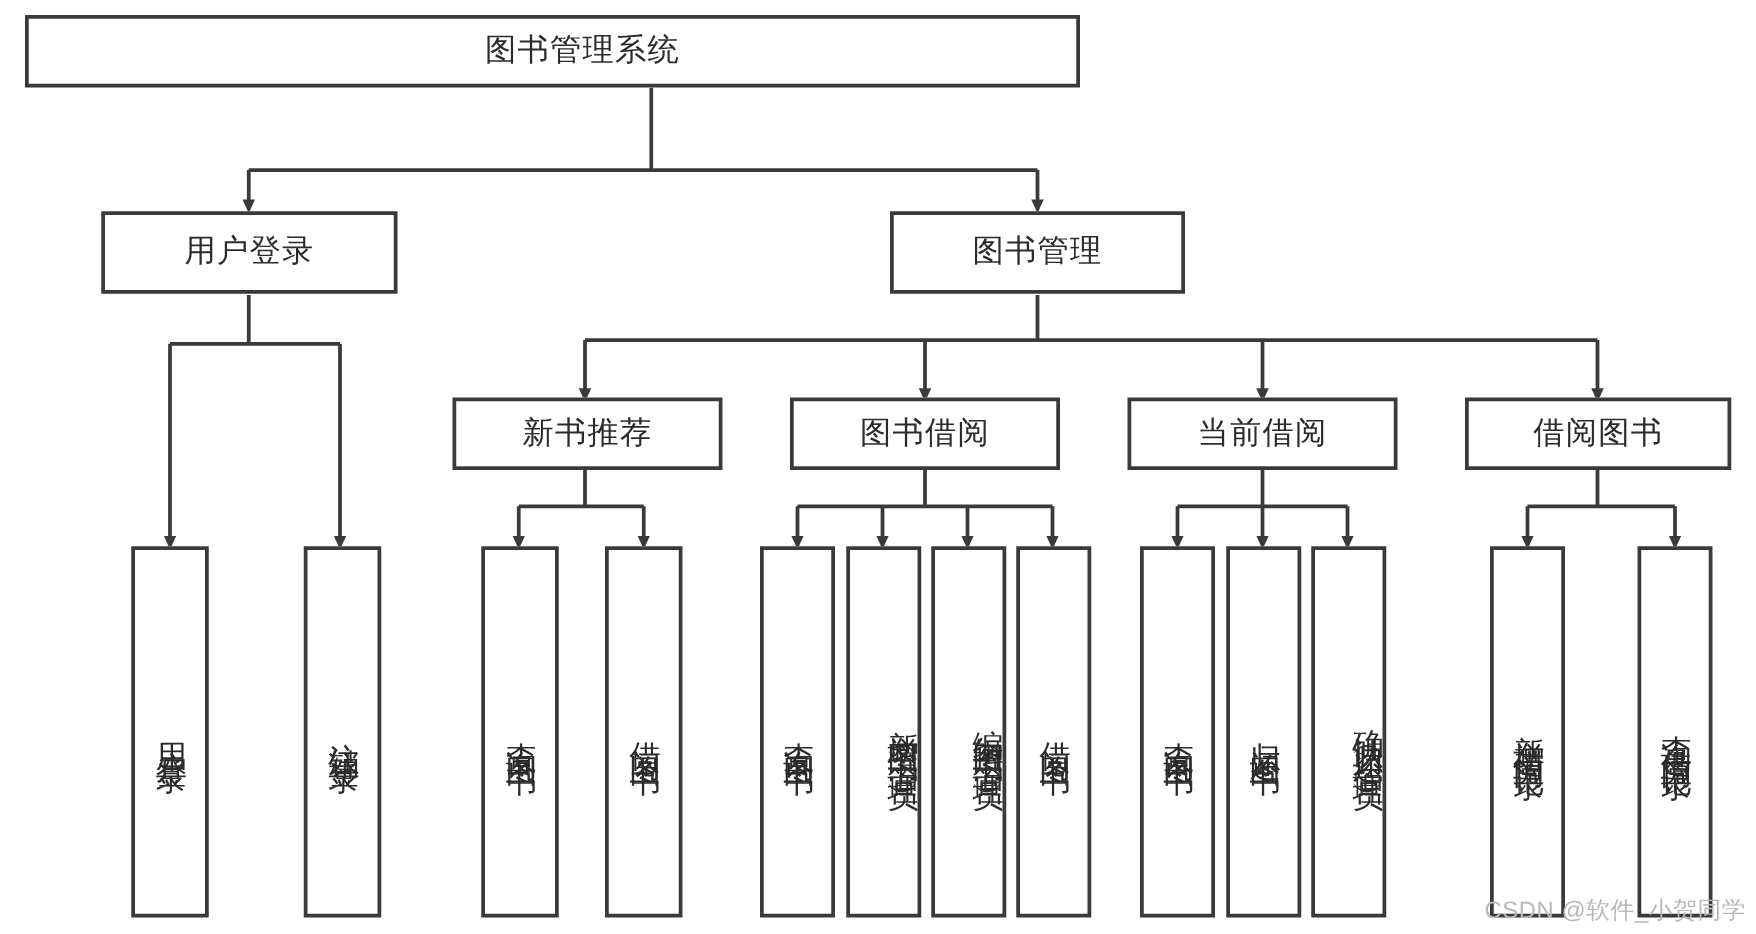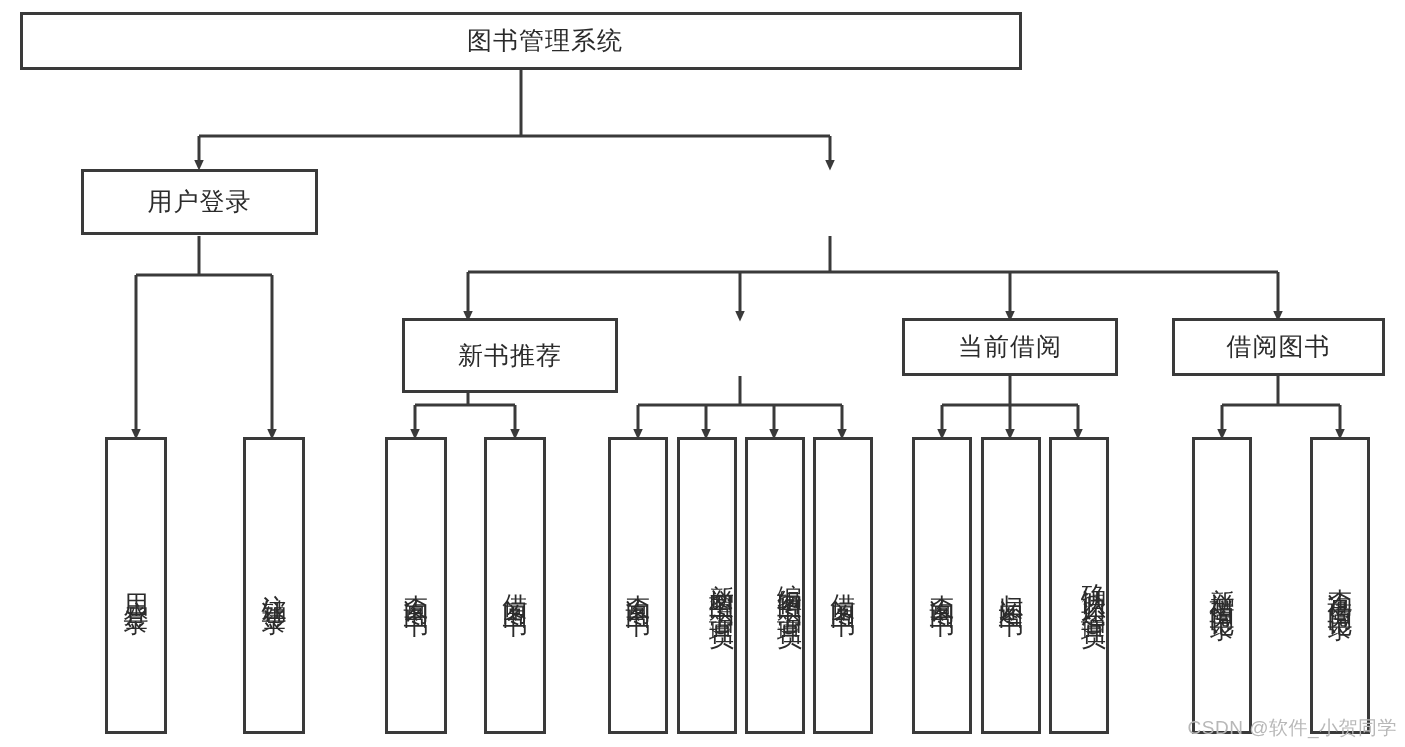--- a/index.html
+++ b/index.html
@@ -118,33 +118,39 @@
       <path d="M1010,405 L1010,430" marker-end="url(#arrow)"></path>
       <path d="M1078,405 L1078,430" marker-end="url(#arrow)"></path>
 
       <path d="M1278,376 L1278,405"></path>
       <path d="M1222,405 L1340,405"></path>
       <path d="M1222,405 L1222,430" marker-end="url(#arrow)"></path>
       <path d="M1340,405 L1340,430" marker-end="url(#arrow)"></path>
     </g>
   </svg>
 
-  <div class="node node-h" style="left:20px; top:12px; width:1002px; height:58px;padding-left:48px;">
+  <div class="node node-h" style="left:20px; top:12px; width:844px; height:58px;padding-left:48px;">
     <span>图书管理系统</span>
   </div>
 
   <div class="node node-h" style="left:81px; top:169px; width:237px; height:66px;">
     <span>用户登录</span>
   </div>
 
-
-  <div class="node node-h" style="left:362px; top:318px; width:216px; height:75px;margin-left:40px;">
+  <div class="node node-h" style="left:712px; top:169px; width:236px; height:66px;">
+    <span>图书管理</span>
+  </div>
+
+  <div class="node node-h" style="left:362px; top:318px; width:216px; height:58px;">
     <span>新书推荐</span>
   </div>
 
+  <div class="node node-h" style="left:632px; top:318px; width:216px; height:58px;">
+    <span>图书借阅</span>
+  </div>
 
   <div class="node node-h" style="left:902px; top:318px; width:216px; height:58px;text-align:center;">
     <span>当前借阅</span>
   </div>
 
   <div class="node node-h" style="left:1172px; top:318px; width:213px; height:58px;">
     <span>借阅图书</span>
   </div>
 
   <div class="node node-v center-v" style="left:105px; top:437px; width:62px; height:297px;">

